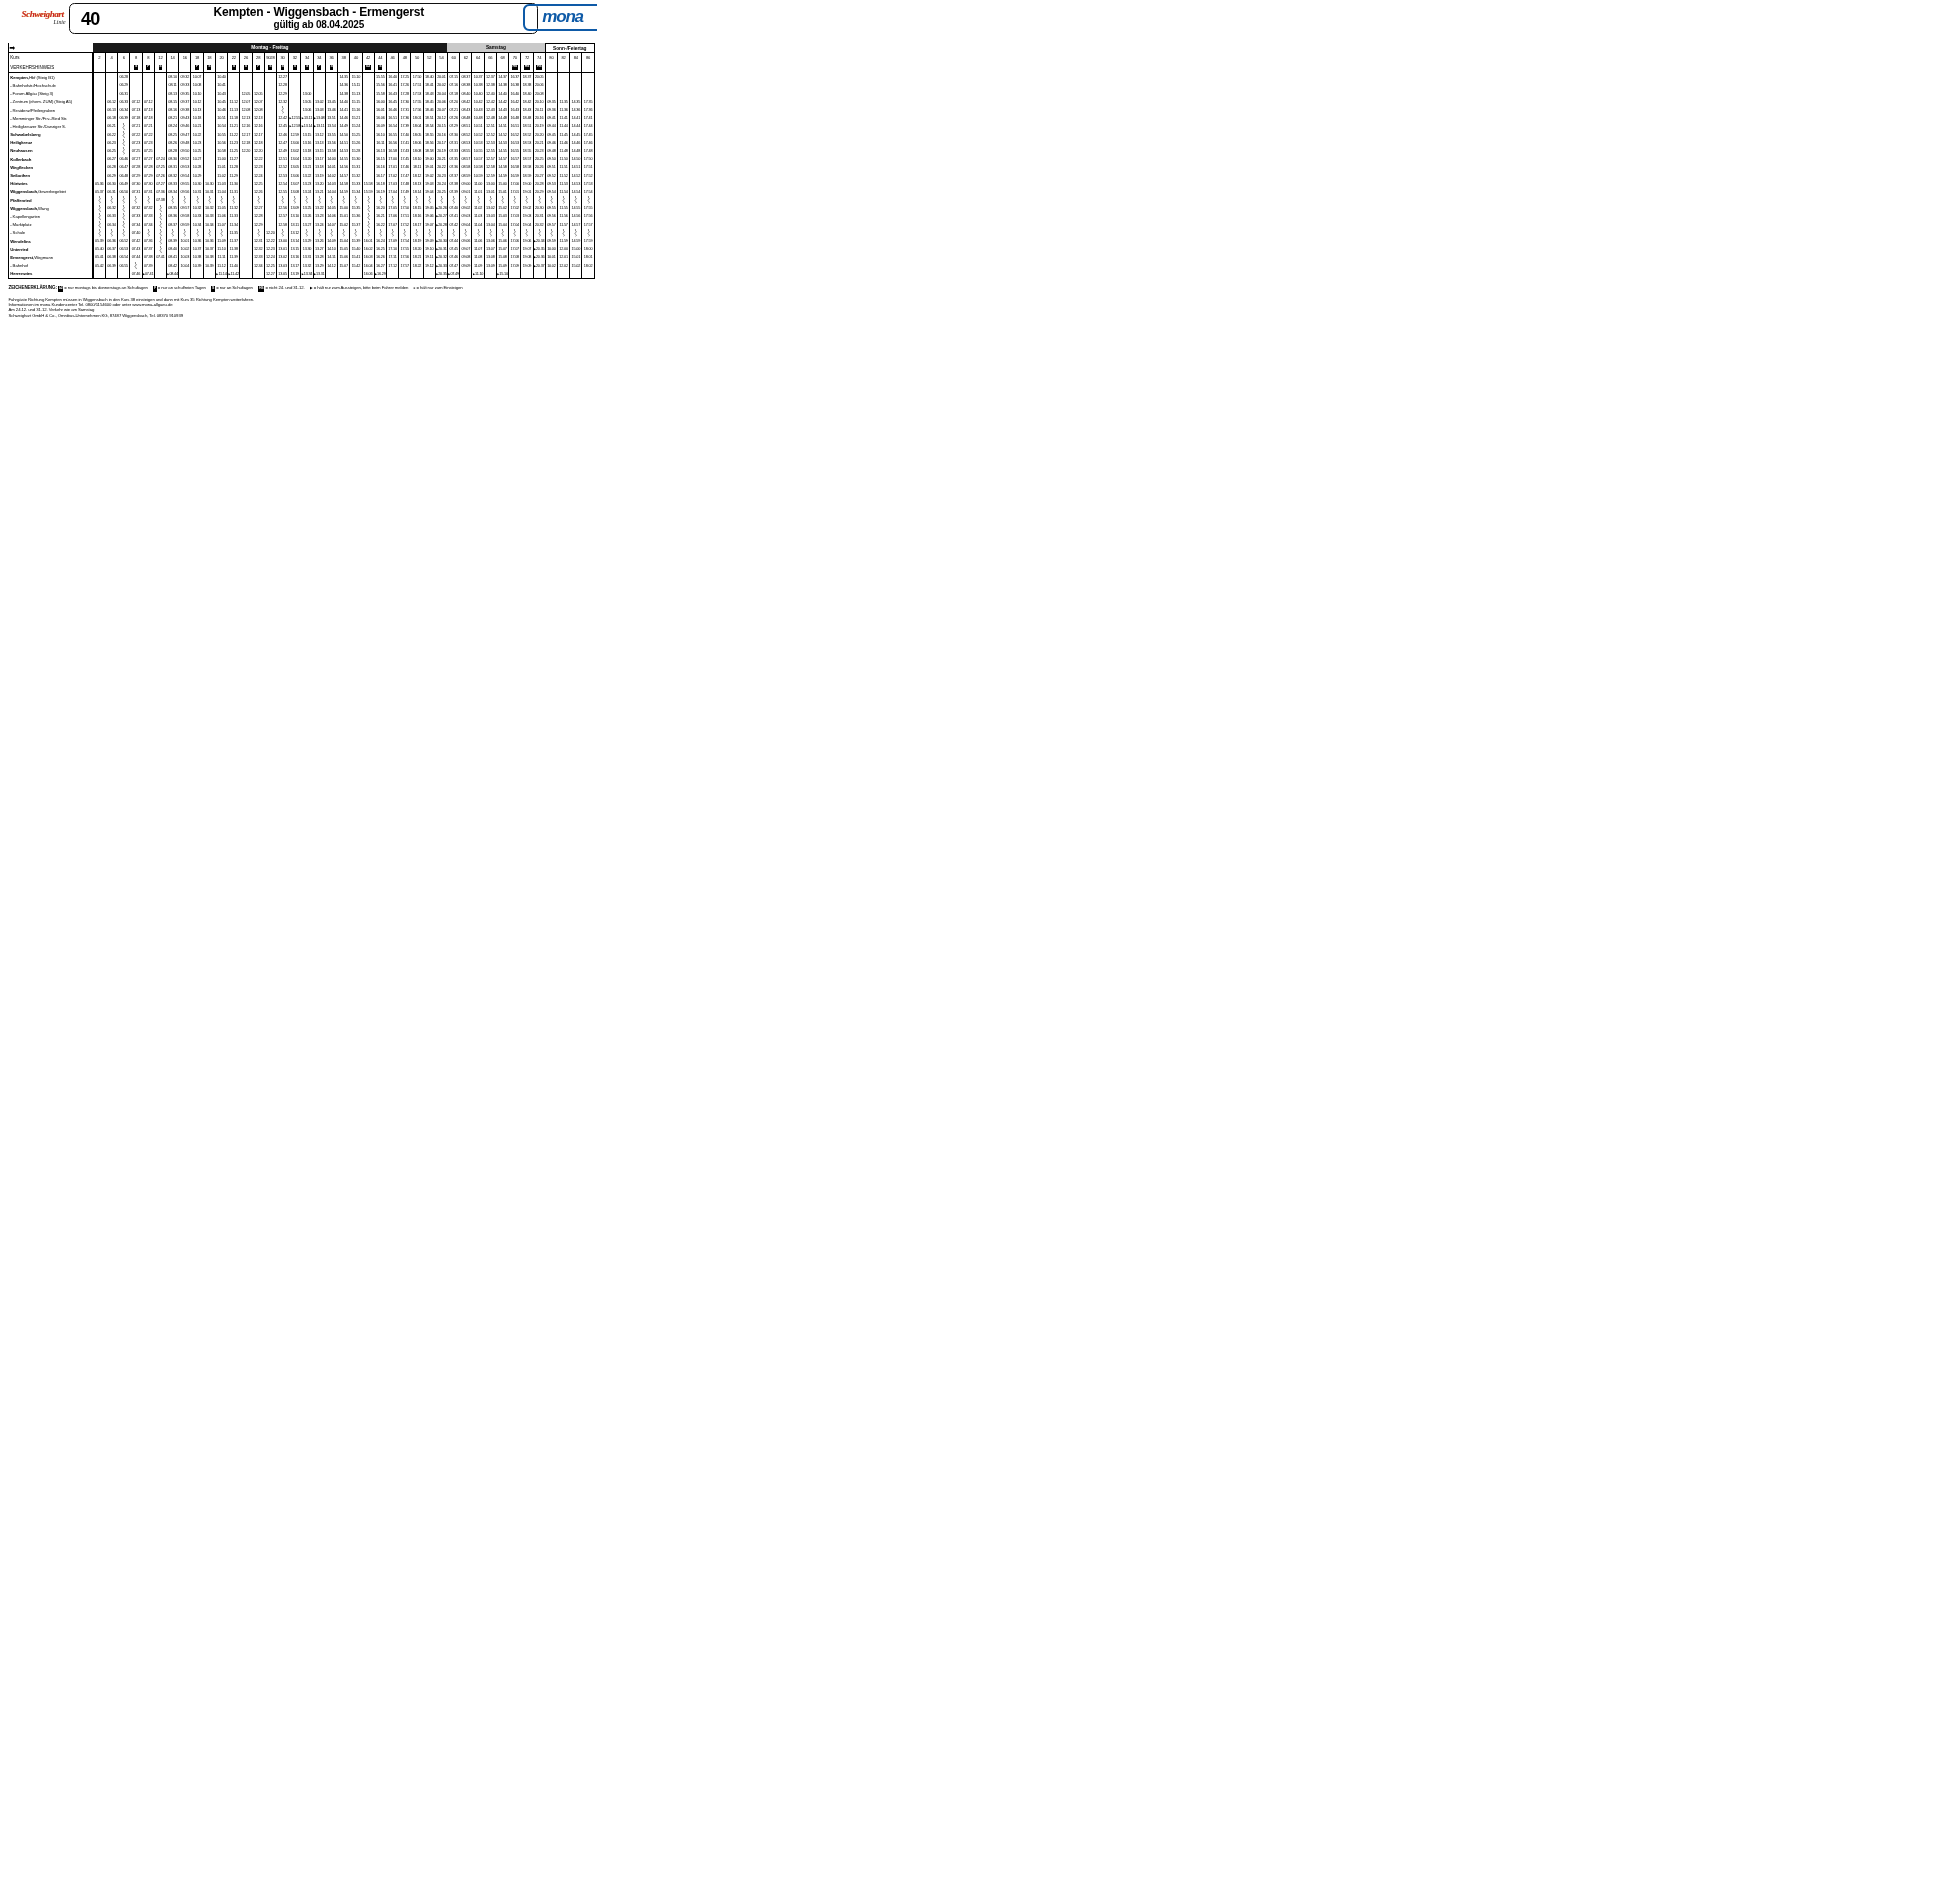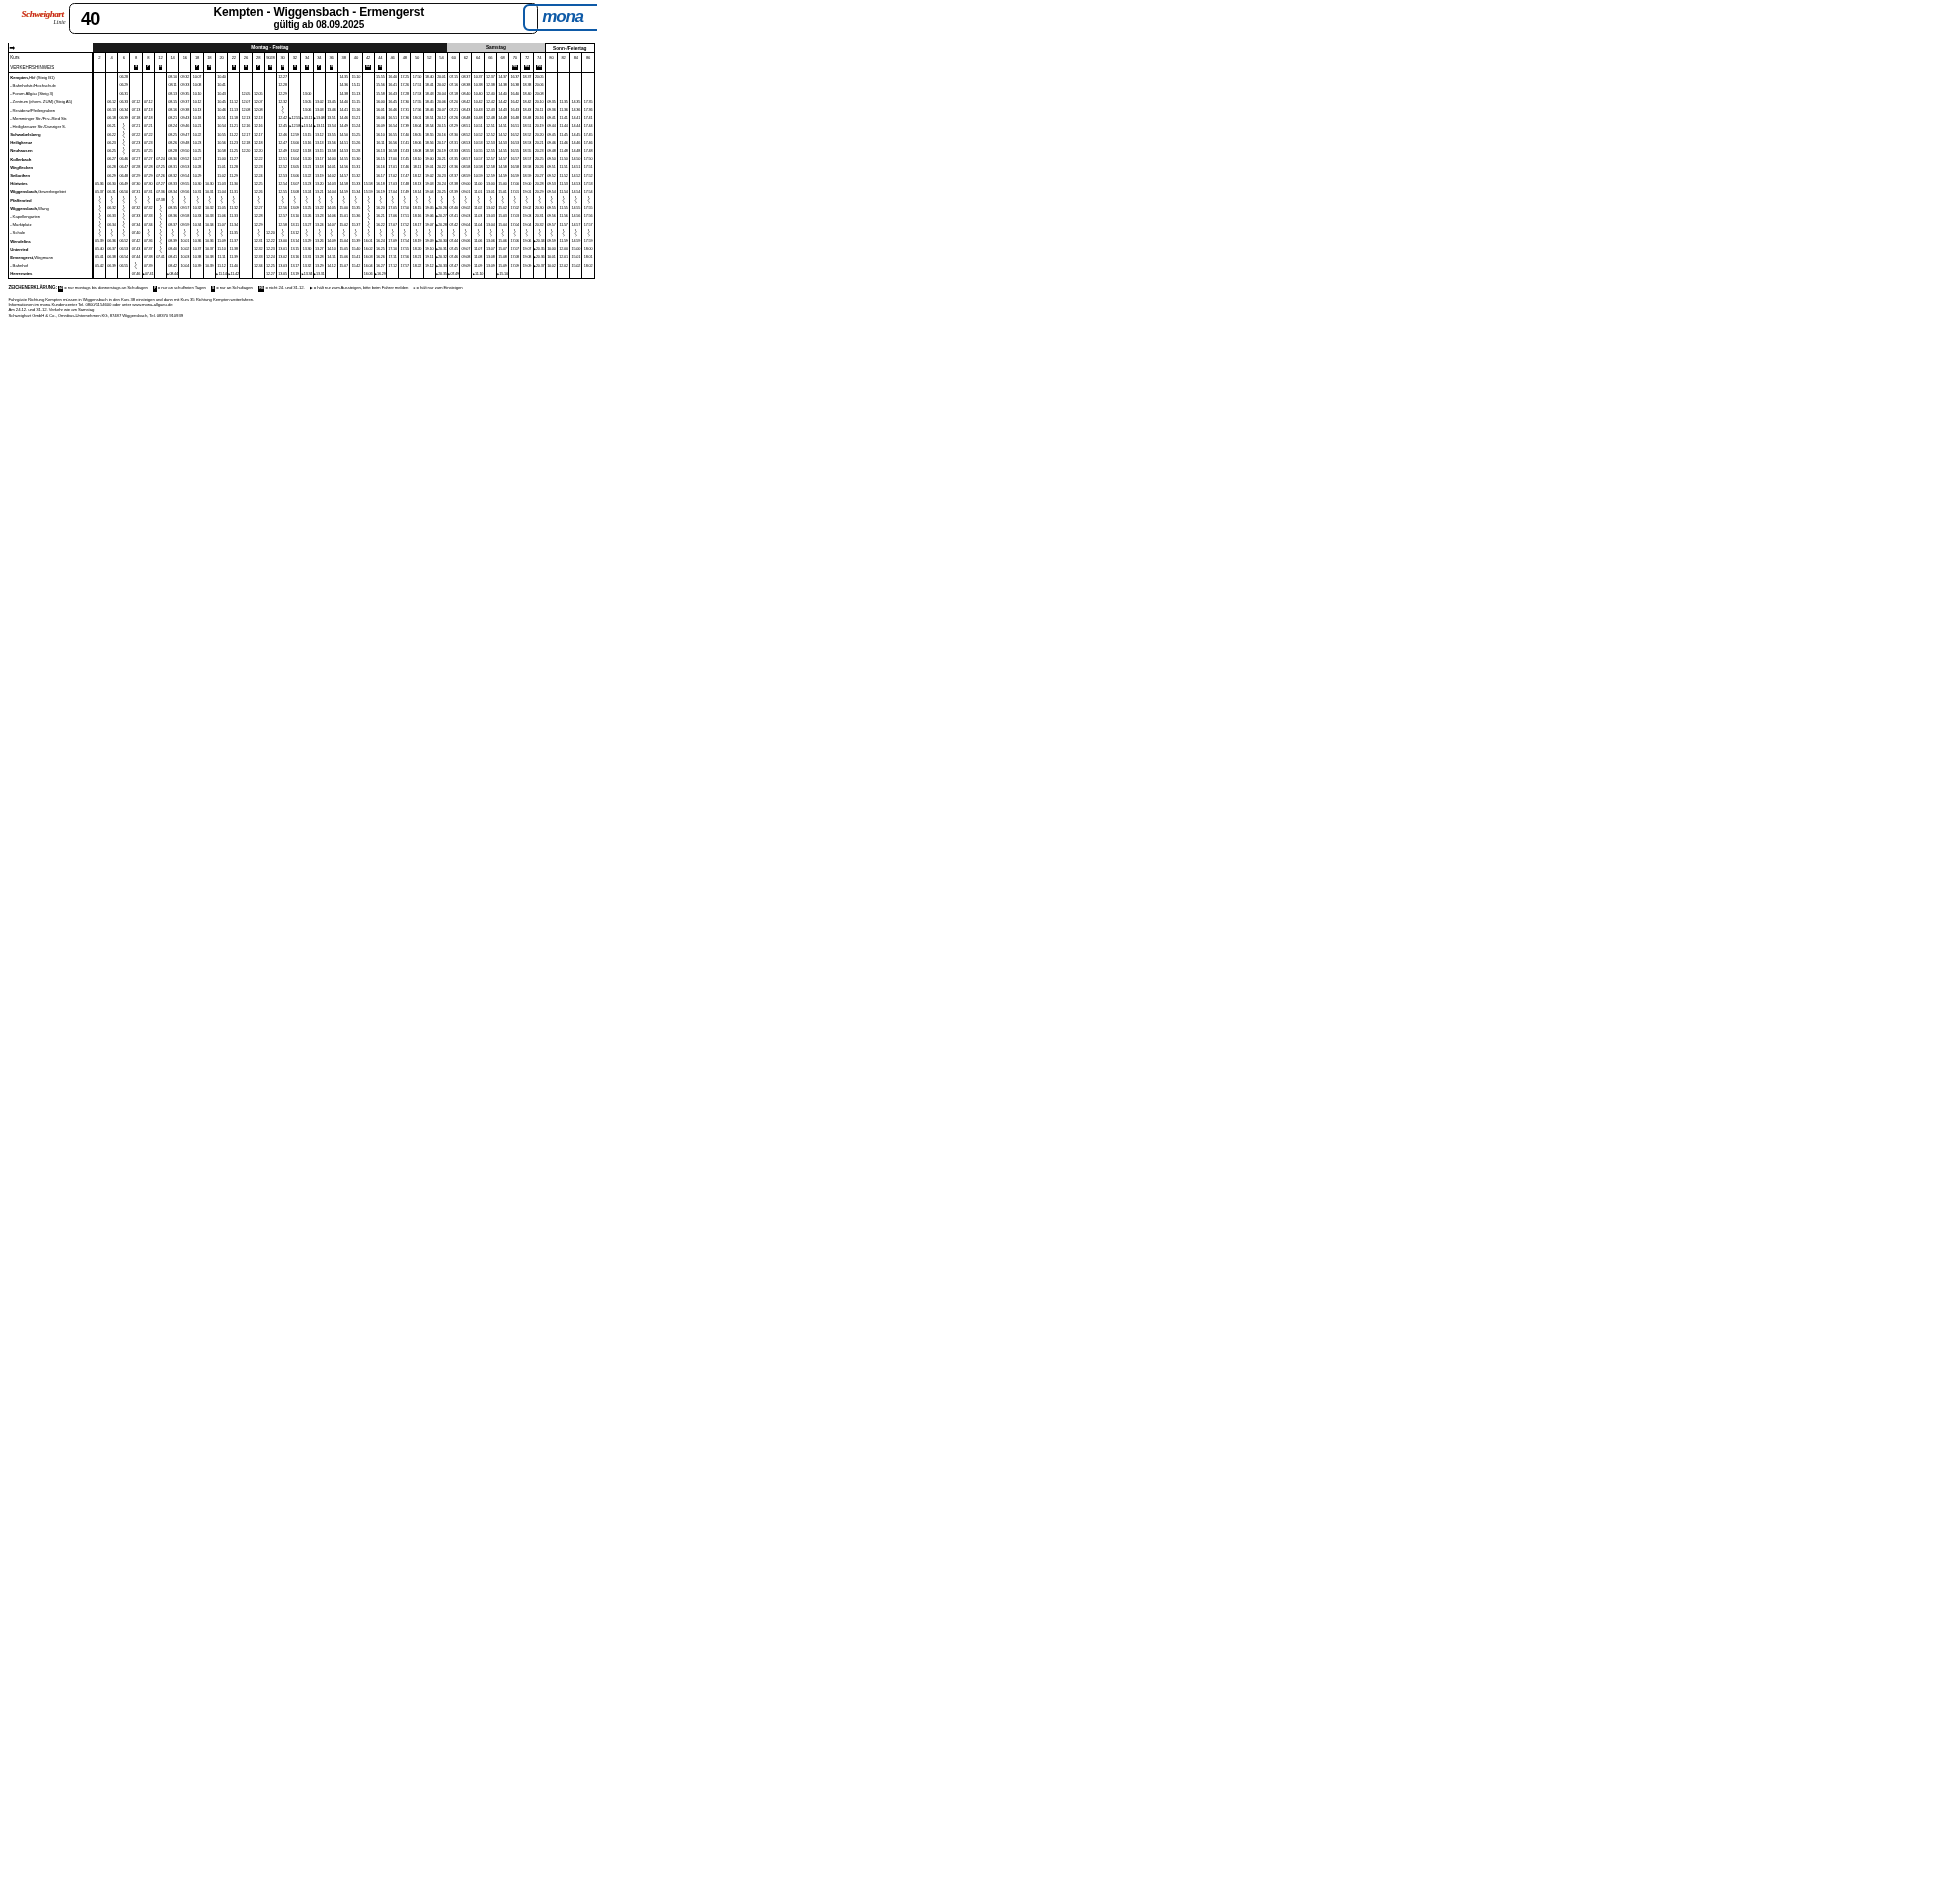--- a/index.html
+++ b/index.html
@@ -55,21 +55,21 @@
 
 <div class="hdr">
   <div class="sw-logo">
     <div class="sw-main">Schweighart</div>
     <div class="sw-sub">Linie</div>
   </div>
   <div class="title-box">
     <div class="route-no">40</div>
     <div class="titles">
       <div class="t1">Kempten - Wiggensbach - Ermengerst</div>
-      <div class="t2">gültig ab 08.09.2025</div>
+      <div class="t2">gültig ab 08.04.2025</div>
     </div>
   </div>
   <div class="mona">
     <span>mona</span>
   </div>
 </div>
 
 <div class="grid">
     <div class="cell corner">➡</div>
     <div class="cell band band-mf" style="grid-column: span 29;">Montag - Freitag</div>

